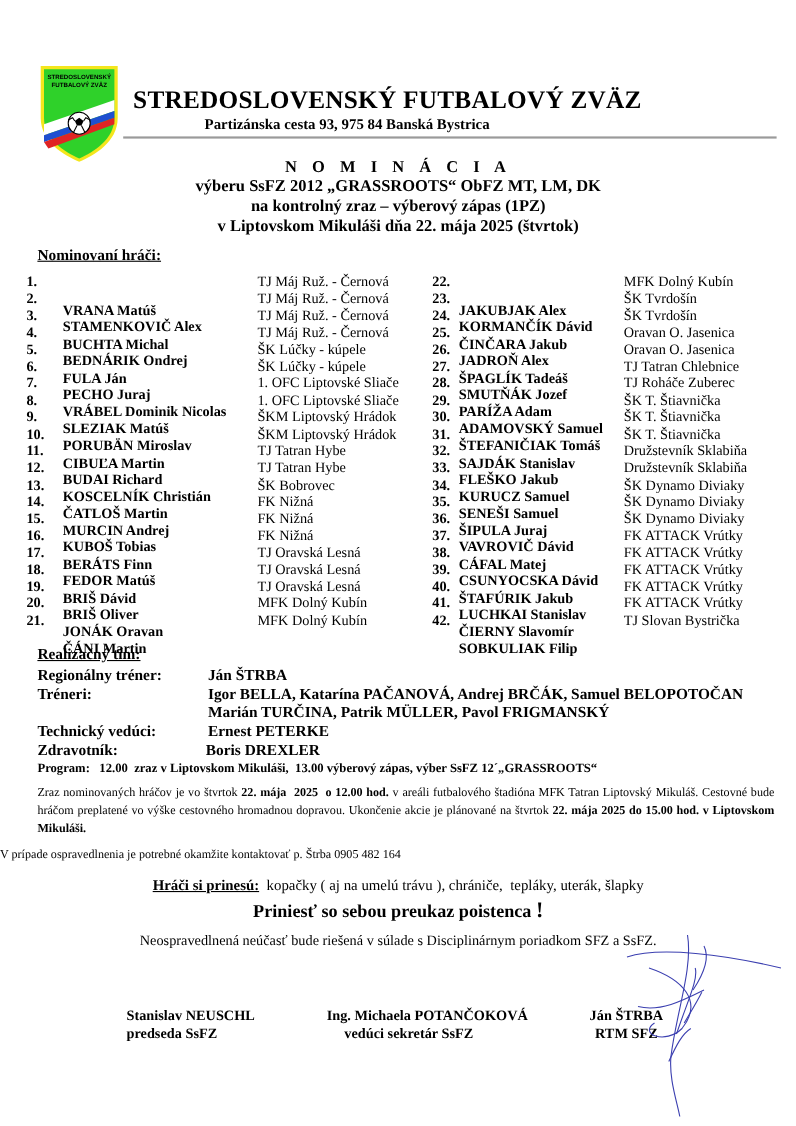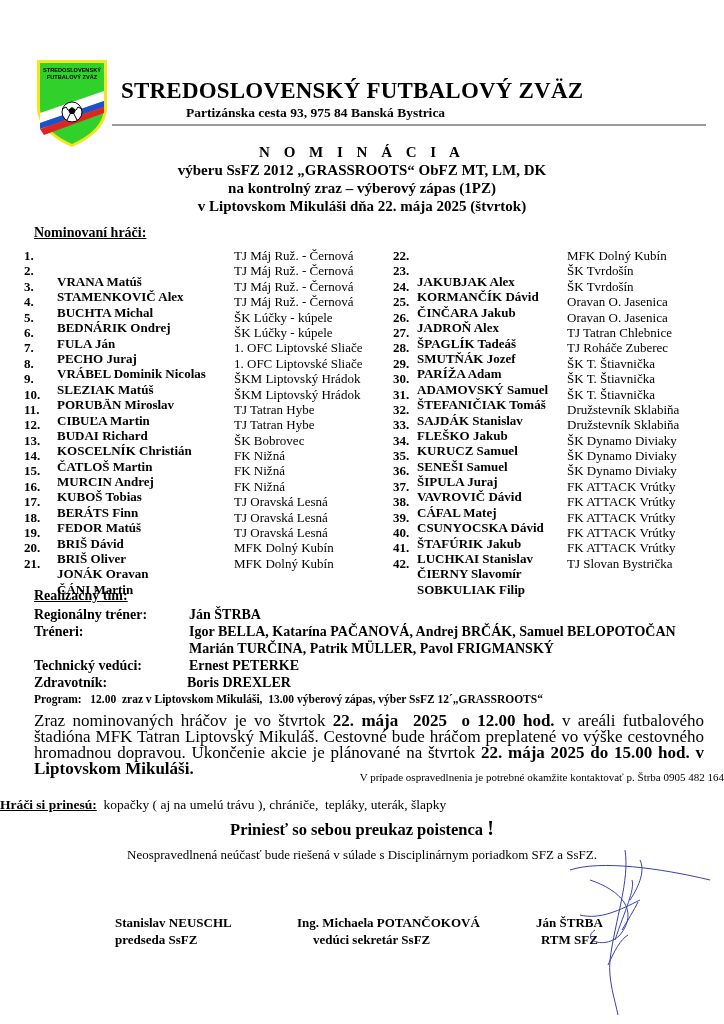--- a/index.html
+++ b/index.html
@@ -25,23 +25,23 @@
   .col-left .name { left: 33px; }
   .col-left .club { left: 210px; }
   .col-right .num { left: 0; }
   .col-right .name { left: 24px; }
   .col-right .club { left: 174px; }
   .team { left: 34px; top: 587px; font-size: 14px; font-weight: bold; }
   .team-row { position: relative; height: 17px; line-height: 17px; white-space: nowrap; }
   .team-row .lbl { position: absolute; left: 0; }
   .team-row .val { position: absolute; left: 155px; }
   .program { left: 34px; top: 693px; font-size: 11.5px; font-weight: bold; white-space: nowrap; }
-  .para { left: 34px; top: 713px; width: 670px; font-size: 17px; line-height: 16px; text-align: justify; }
-  .contact { left: 0; width: 724px; top: 771px; font-size: 11px; text-align: right; }
-  .bring { left: 0; width: 724px; top: 797px; font-size: 13.5px; }
+  .para { left: 34px; top: 713px; width: 670px; font-size: 11px; line-height: 16px; text-align: justify; }
+  .contact { left: 0; width: 724px; top: 771px; font-size: 11px; text-align: left; }
+  .bring { left: 0; width: 724px; top: 797px; font-size: 13.5px; text-align: center; }
   .bring .lbl { font-weight: bold; text-decoration: underline; }
   .insurance { left: 0; width: 724px; top: 817px; font-size: 16.5px; font-weight: bold; text-align: center; }
   .insurance .excl { font-size: 20px; }
   .disc { left: 0; width: 724px; top: 847px; font-size: 13px; text-align: center; }
   .sig { font-size: 13px; font-weight: bold; line-height: 17px; white-space: nowrap; }
   .sig1 { left: 115px; top: 914px; }
   .sig2 { left: 297px; top: 914px; }
   .sig2 .r2 { padding-left: 16px; }
   .sig3 { left: 536px; top: 914px; text-align: center; }
   .signature { left: 560px; top: 840px; width: 160px; height: 180px; }

